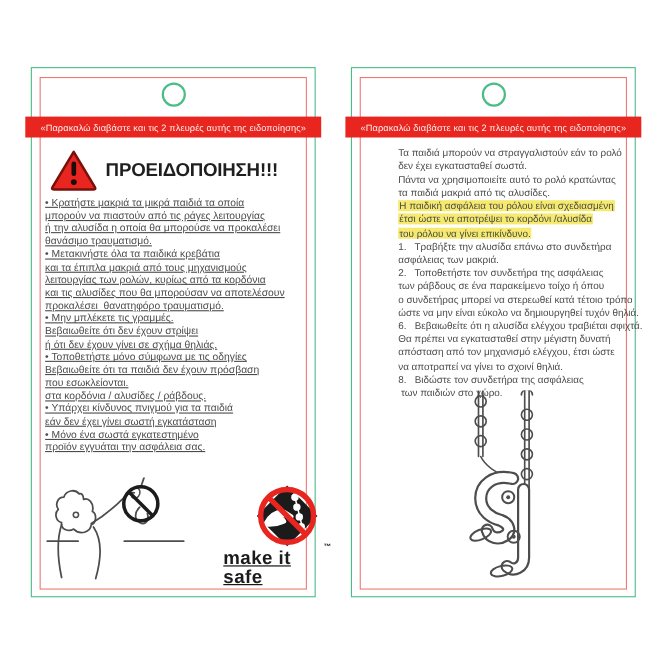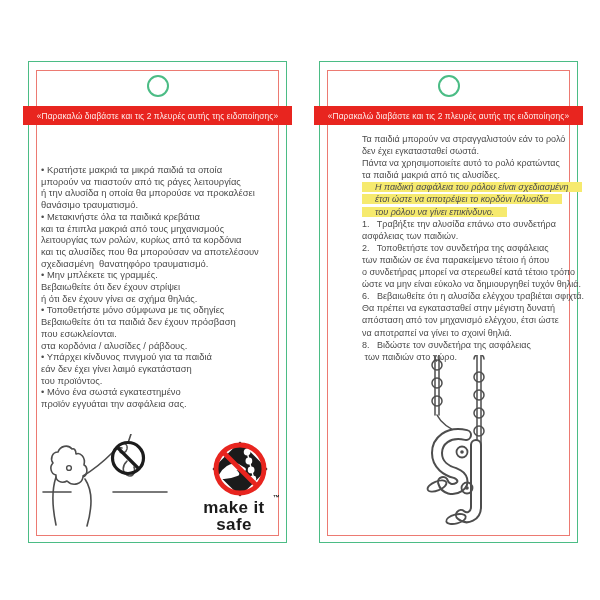--- a/index.html
+++ b/index.html
@@ -14,26 +14,26 @@
   .hole{position:absolute;top:12px;left:50%;transform:translateX(-50%);}
   .banner{position:absolute;left:-6px;right:-6px;top:44px;height:19px;
           background:var(--banner-red,#e8251f);display:flex;align-items:center;
           justify-content:center;z-index:3;}
   .banner span{color:#ffecea;font-size:8.4px;letter-spacing:0.1px;white-space:nowrap;}
   .heading-row{position:absolute;top:73px;left:16px;right:6px;display:flex;
                align-items:center;gap:7px;z-index:2;}
   .heading{font-size:17px;font-weight:bold;color:var(--heading-black,#1f1f1f);
            white-space:nowrap;letter-spacing:-0.2px;}
   .body-text{position:absolute;color:var(--text-dark,#4b4b4b);z-index:2;}
-  .body-left{top:102px;left:12px;width:240px;font-size:9.4px;line-height:11.7px;}
+  .body-left{top:116px;left:12px;width:240px;font-size:9.4px;line-height:11.7px;text-decoration:underline;}
   .body-right{top:71px;left:10px;width:246px;font-size:9px;line-height:12.1px;margin-left:32px;}
   .line{white-space:pre;}
-  .hl{background:var(--highlight-yellow,#f6ea6e);padding:0 13px;font-style:italic;}
+  .hl{background:var(--highlight-yellow,#f6ea6e);padding:0 1px;}
   .child-art{position:absolute;left:12px;top:372px;}
-  .logo{position:absolute;left:153px;top:376px;width:104px;height:96px;text-align:center;}
+  .logo{position:absolute;left:174px;top:376px;width:104px;height:96px;text-align:left;text-decoration:underline;}
   .logo-symbol{display:block;margin:0 14px 0 auto;}
   .logo-tm{position:absolute;right:6px;top:56px;font-size:7px;font-weight:bold;
            color:var(--logo-black,#1b1b1b);}
   .logo-text{font-weight:bold;font-size:17px;line-height:16.5px;
              color:var(--logo-black,#1b1b1b);letter-spacing:0.4px;}
   .clip-art{position:absolute;left:84px;top:293px;}
   .lineart{stroke:var(--illustration-gray,#4d4d4d);fill:none;
            stroke-linecap:round;stroke-linejoin:round;}
   .ban{stroke:#1c1c1c;fill:none;}
 </style>
@@ -46,41 +46,48 @@
     <div class="red-inner"></div>
 
     <svg class="hole" width="24" height="24" viewBox="0 0 24 24">
       <circle cx="12" cy="12" r="10" fill="none" stroke="var(--border-green,#4bbc85)" stroke-width="2"></circle>
     </svg>
 
     <div class="banner">
       <span>«Παρακαλώ διαβάστε και τις 2 πλευρές αυτής της ειδοποίησης»</span>
     </div>
 
+    <div class="heading-row">
+      <svg width="44" height="39" viewBox="0 0 48 42">
+        <path d="M24,3 L45,38 Q46.5,40.5 43,40.5 L5,40.5 Q1.5,40.5 3,38 Z" fill="var(--banner-red,#e8251f)" stroke="#7a100c" stroke-width="2.5" stroke-linejoin="round"></path>
+        <rect x="21.8" y="12.5" width="4.6" height="14.5" rx="2.2" fill="#1a0c0c"></rect>
+        <circle cx="24.1" cy="33" r="2.9" fill="#1a0c0c"></circle>
+      </svg>
+      <span class="heading">ΠΡΟΕΙΔΟΠΟΙΗΣΗ!!!</span>
+    </div>
 
     <div class="body-text body-left">
         <div class="line"><span>• Κρατήστε μακριά τα μικρά παιδιά τα οποία</span></div>
         <div class="line"><span>μπορούν να πιαστούν από τις ράγες λειτουργίας</span></div>
         <div class="line"><span>ή την αλυσίδα η οποία θα μπορούσε να προκαλέσει</span></div>
         <div class="line"><span>θανάσιμο τραυματισμό.</span></div>
         <div class="line"><span>• Μετακινήστε όλα τα παιδικά κρεβάτια</span></div>
         <div class="line"><span>και τα έπιπλα μακριά από τους μηχανισμούς</span></div>
         <div class="line"><span>λειτουργίας των ρολών, κυρίως από τα κορδόνια</span></div>
         <div class="line"><span>και τις αλυσίδες που θα μπορούσαν να αποτελέσουν</span></div>
-        <div class="line"><span>σχεδιασμένη  θανατηφόρο τραυματισμό.</span></div>
+        <div class="line"><span>προκαλέσει  θανατηφόρο τραυματισμό.</span></div>
         <div class="line"><span>• Μην μπλέκετε τις γραμμές.</span></div>
         <div class="line"><span>Βεβαιωθείτε ότι δεν έχουν στρίψει</span></div>
         <div class="line"><span>ή ότι δεν έχουν γίνει σε σχήμα θηλιάς.</span></div>
         <div class="line"><span>• Τοποθετήστε μόνο σύμφωνα με τις οδηγίες</span></div>
         <div class="line"><span>Βεβαιωθείτε ότι τα παιδιά δεν έχουν πρόσβαση</span></div>
         <div class="line"><span>που εσωκλείονται.</span></div>
         <div class="line"><span>στα κορδόνια / αλυσίδες / ράβδους.</span></div>
         <div class="line"><span>• Υπάρχει κίνδυνος πνιγμού για τα παιδιά</span></div>
-        <div class="line"><span>εάν δεν έχει γίνει λαιμό εγκατάσταση</span></div>
-        <div class="line"><span>του προϊόντος.</span></div>
+        <div class="line"><span>εάν δεν έχει γίνει σωστή εγκατάσταση</span></div>
         <div class="line"><span>• Μόνο ένα σωστά εγκατεστημένο</span></div>
         <div class="line"><span>προϊόν εγγυάται την ασφάλεια σας.</span></div>
       </div>
 
     <svg class="child-art" width="130" height="100" viewBox="0 0 130 100">
 
       <path class="lineart" stroke-width="1.6" d="M2,58 L30,58 M72,58 L126,58"></path>
 
       <path class="lineart" stroke-width="1.6" d="M31,15 C27,10 19,12 17,18 C11,18 9,25 12,29 C8,33 10,40 15,41 C14,47 21,50 26,47 C32,53 41,50 42,43 C47,41 47,33 43,31 C45,23 39,18 35,20 C35,16 33,14 31,15 Z"></path>
       <circle class="lineart" stroke-width="1.4" cx="28" cy="34" r="2.4"></circle>
@@ -128,23 +135,23 @@
 
     <div class="body-text body-right">
         <div class="line"><span>Τα παιδιά μπορούν να στραγγαλιστούν εάν το ρολό</span></div>
         <div class="line"><span>δεν έχει εγκατασταθεί σωστά.</span></div>
         <div class="line"><span>Πάντα να χρησιμοποιείτε αυτό το ρολό κρατώντας</span></div>
         <div class="line"><span>τα παιδιά μακριά από τις αλυσίδες.</span></div>
         <div class="line"><span class="hl">Η παιδική ασφάλεια του ρόλου είναι σχεδιασμένη</span></div>
         <div class="line"><span class="hl">έτσι ώστε να αποτρέψει το κορδόνι /αλυσίδα</span></div>
         <div class="line"><span class="hl">του ρόλου να γίνει επικίνδυνο.</span></div>
         <div class="line"><span>1.   Τραβήξτε την αλυσίδα επάνω στο συνδετήρα</span></div>
-        <div class="line"><span>ασφάλειας των παιδιών.</span></div>
+        <div class="line"><span>ασφάλειας των μακριά.</span></div>
         <div class="line"><span>2.   Τοποθετήστε τον συνδετήρα της ασφάλειας</span></div>
-        <div class="line"><span>των παιδιών σε ένα παρακείμενο τέτοιο ή όπου</span></div>
+        <div class="line"><span>των ράβδους σε ένα παρακείμενο τοίχο ή όπου</span></div>
         <div class="line"><span>ο συνδετήρας μπορεί να στερεωθεί κατά τέτοιο τρόπο</span></div>
         <div class="line"><span>ώστε να μην είναι εύκολο να δημιουργηθεί τυχόν θηλιά.</span></div>
         <div class="line"><span>6.   Βεβαιωθείτε ότι η αλυσίδα ελέγχου τραβιέται σφιχτά.</span></div>
         <div class="line"><span>Θα πρέπει να εγκατασταθεί στην μέγιστη δυνατή</span></div>
         <div class="line"><span>απόσταση από τον μηχανισμό ελέγχου, έτσι ώστε</span></div>
         <div class="line"><span>να αποτραπεί να γίνει το σχοινί θηλιά.</span></div>
         <div class="line"><span>8.   Βιδώστε τον συνδετήρα της ασφάλειας</span></div>
         <div class="line"><span> των παιδιών στο χώρο.</span></div>
       </div>
 

